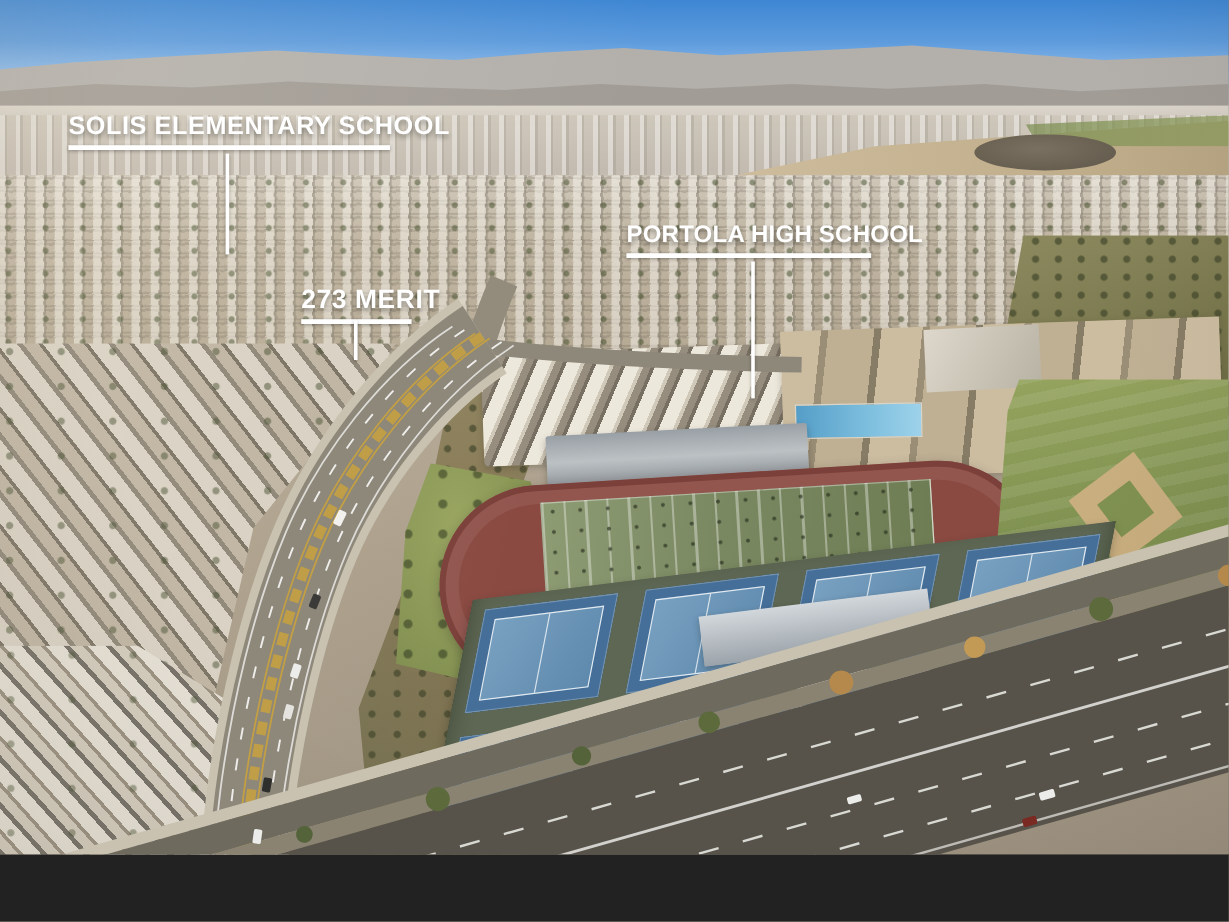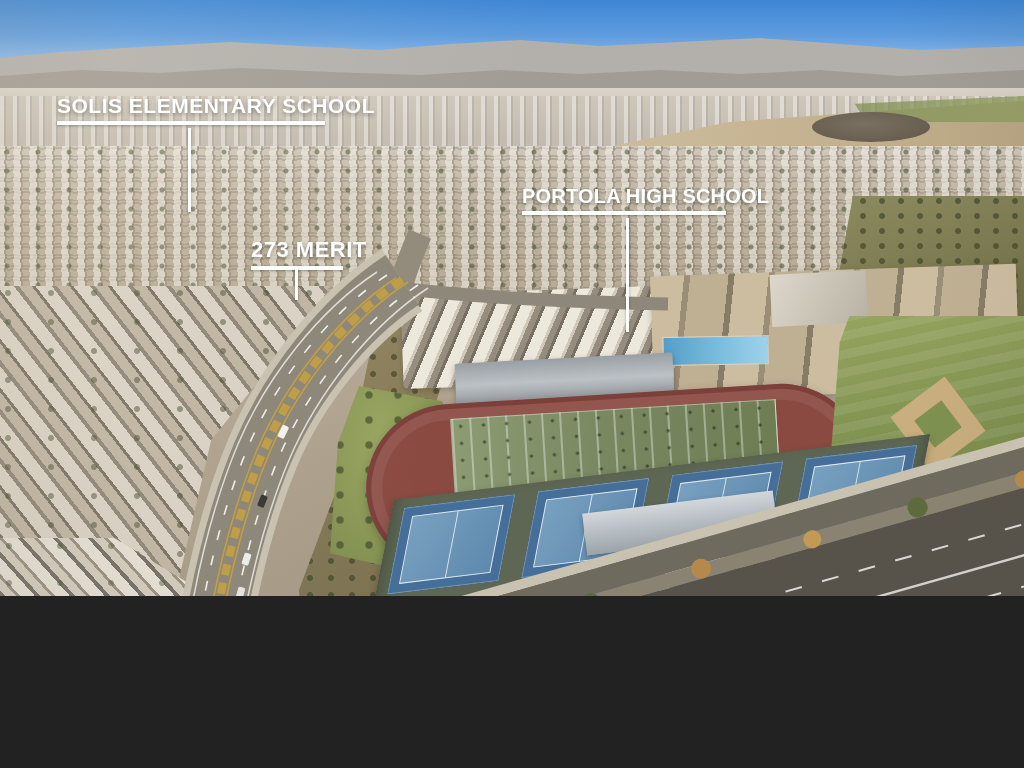--- a/index.html
+++ b/index.html
@@ -1,17 +1,17 @@
 <!DOCTYPE html>
 <html><head>
 <meta charset="utf-8">
 <style>
   html,body{margin:0;padding:0;background:#222;}
   .photo{
-    position:relative;width:1024px;height:596px;overflow:hidden;
+    position:relative;width:1024px;height:712px;overflow:hidden;
     font-family:"Liberation Sans",sans-serif;
     background:#b5ab99;
   }
   .photo *{position:absolute;}
 
   
   .ground{
     left:0;top:92px;width:1024px;height:676px;
     background:linear-gradient(180deg,#c6beb1 0%,#b9ae9c 22%,#ab9f8b 55%,#9c9180 100%);
   }

